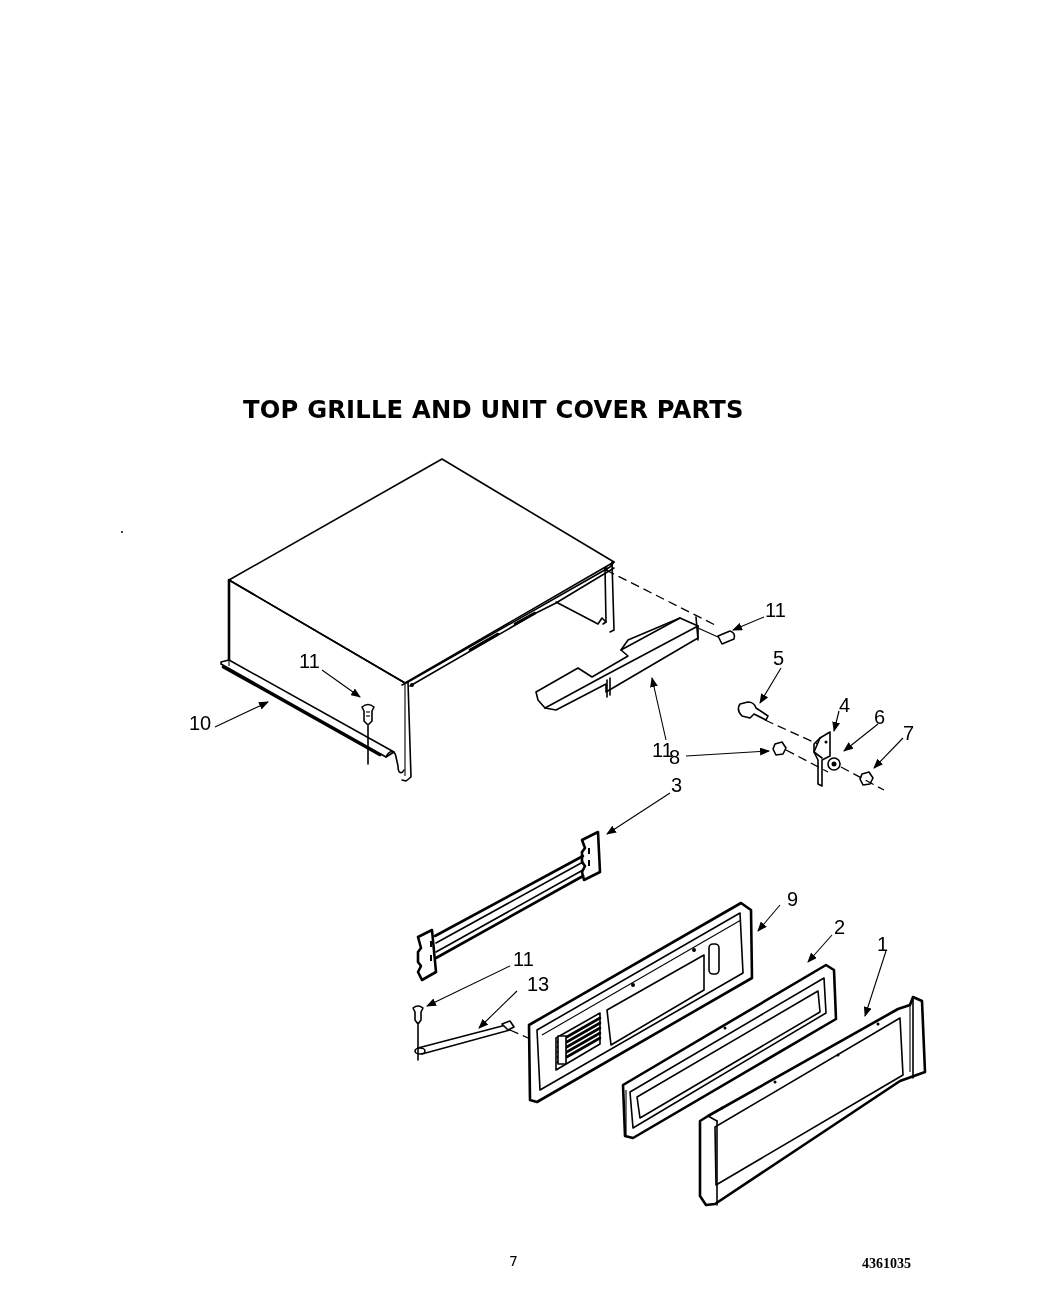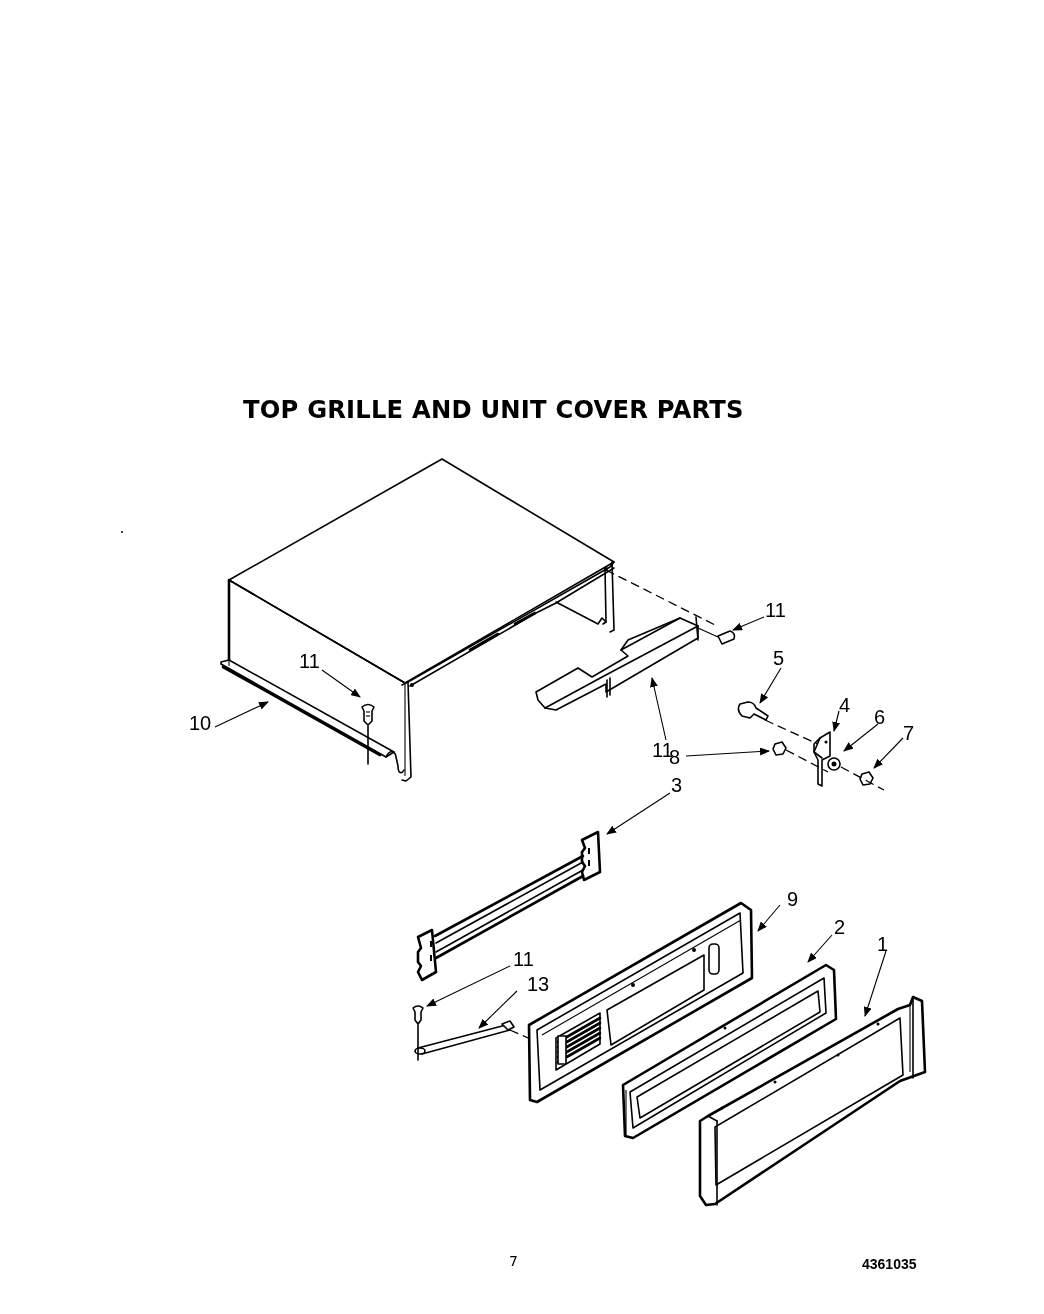--- a/index.html
+++ b/index.html
@@ -1,21 +1,21 @@
 <!DOCTYPE html>
 <html><head>
 <meta charset="utf-8">
 <style>
   html, body { margin:0; padding:0; background:#ffffff; }
   body { width:1044px; height:1314px; position:relative; overflow:hidden; font-family:"DejaVu Sans", sans-serif; color:#000; }
   .title { position:absolute; left:243px; top:395px; font-family:"DejaVu Sans", sans-serif; font-weight:bold; font-size:25px; letter-spacing:0.2px; white-space:nowrap; transform:scaleX(0.97); transform-origin:left top; }
   svg.drawing { position:absolute; left:0; top:0; }
   .callout { font-family:"Liberation Sans", sans-serif; font-size:20px; fill:#000; }
   .footer-page { position:absolute; left:509px; top:1253px; font-size:14px; font-family:"DejaVu Sans", sans-serif; }
-  .footer-code { position:absolute; left:862px; top:1256px; font-size:14px; font-weight:bold; font-family:Liberation Sans, sans-serif; }
+  .footer-code { position:absolute; left:862px; top:1256px; font-size:14px; font-weight:bold; font-family:Liberation Serif, serif; }
   .ln { stroke:#000; stroke-width:1.6; fill:none; stroke-linejoin:round; stroke-linecap:round; }
   .thick { stroke:#000; stroke-width:2.6; fill:none; stroke-linejoin:round; stroke-linecap:round; }
   .thin { stroke:#000; stroke-width:1.1; fill:none; }
   .dash { stroke:#000; stroke-width:1.3; fill:none; stroke-dasharray:9 5; }
   .fillw { fill:#fff; }
 </style>
 </head>
 <body>
 
 <div class="title">TOP GRILLE AND UNIT COVER PARTS</div>

